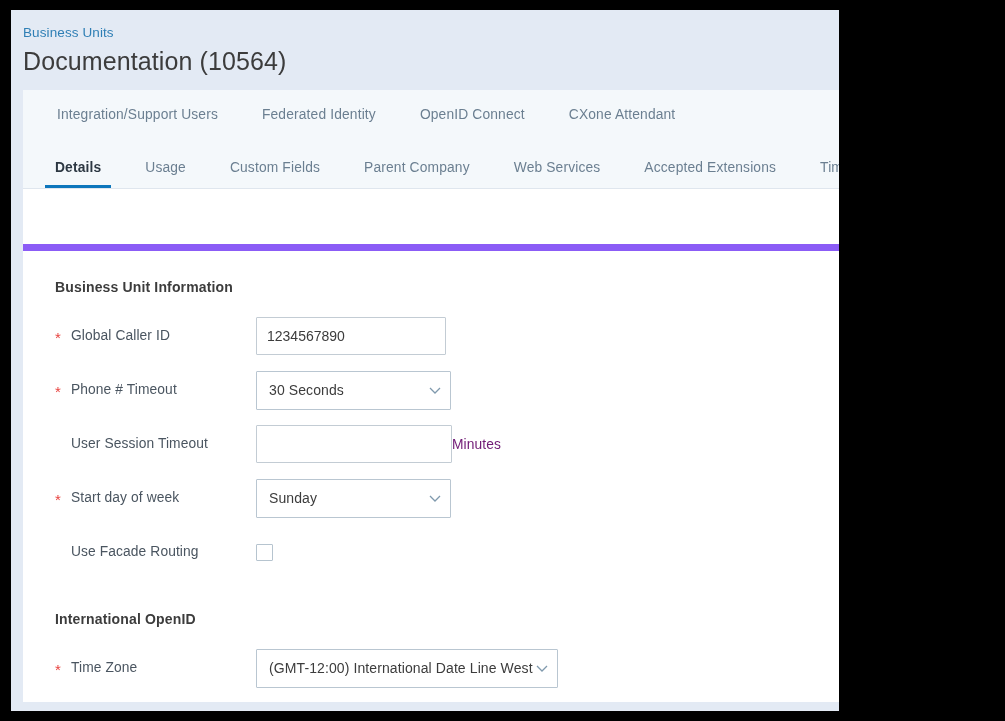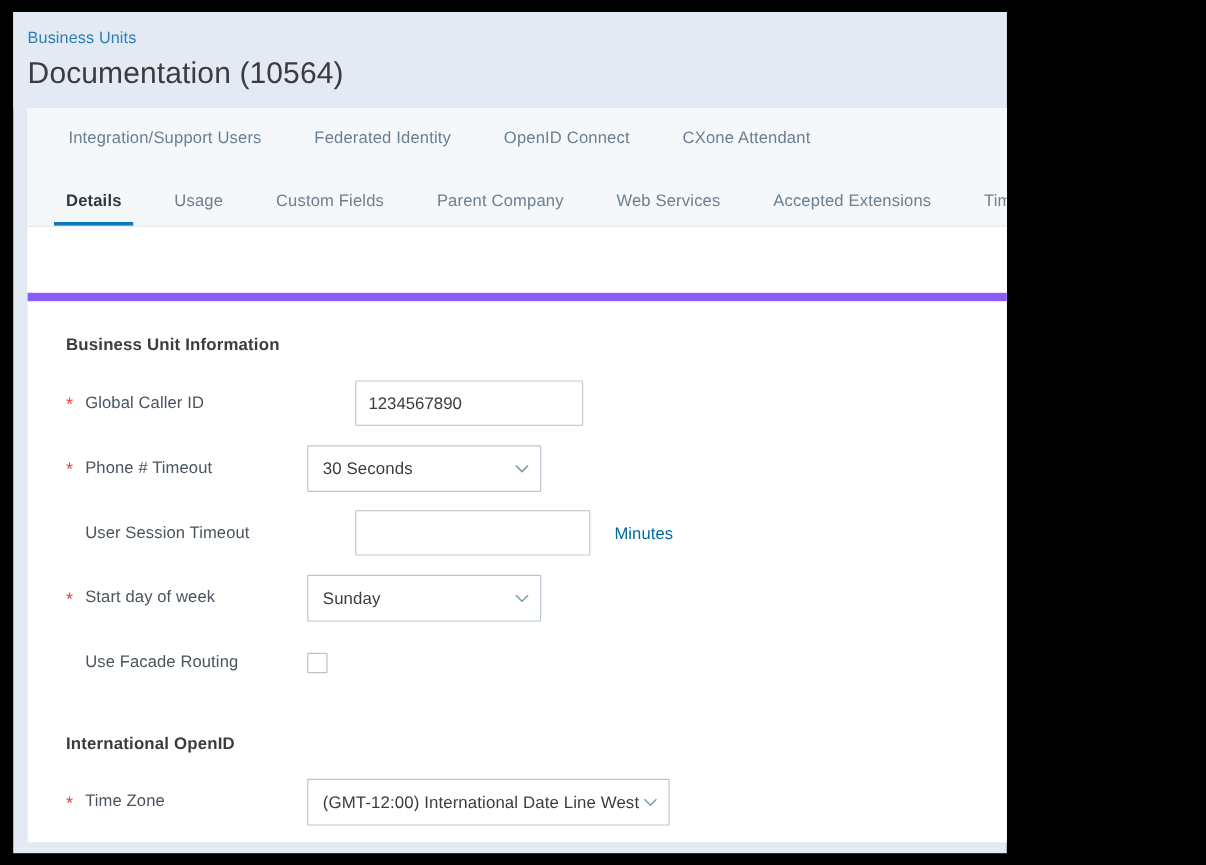--- a/index.html
+++ b/index.html
@@ -170,21 +170,20 @@
   .text-input {
     border: 1px solid #c3ccd4;
     background: #ffffff;
     height: 38px;
     font-size: 14px;
     font-family: "Liberation Sans", sans-serif;
     color: #3c3c3c;
     padding: 0 10px;
     border-radius: 1px;
     outline: none;
-    margin-left: 40px;
   }
   #global-caller-id-input { width: 190px; }
   #user-session-timeout-input { width: 196px; }
 
   .select-box {
     border: 1px solid #b9c6d1;
     background: #ffffff;
     height: 39px;
     display: flex;
     align-items: center;
@@ -207,22 +206,22 @@
     height: 14px;
     margin-left: 2px;
   }
   .chev svg { display: block; }
   #phone-timeout-select { width: 195px; }
   #start-day-select { width: 195px; }
   #time-zone-select { width: 302px; }
 
   .suffix-label {
     font-size: 13.8px;
-    color: #0369a1;
-    margin-left: 20px;
+    color: #701a75;
+    margin-left: 0;
     letter-spacing: .1px;
   }
 
   .checkbox-box {
     width: 17px;
     height: 17px;
     border: 1px solid #b6c4cf;
     background: #ffffff;
     cursor: pointer;
     border-radius: 1px;

